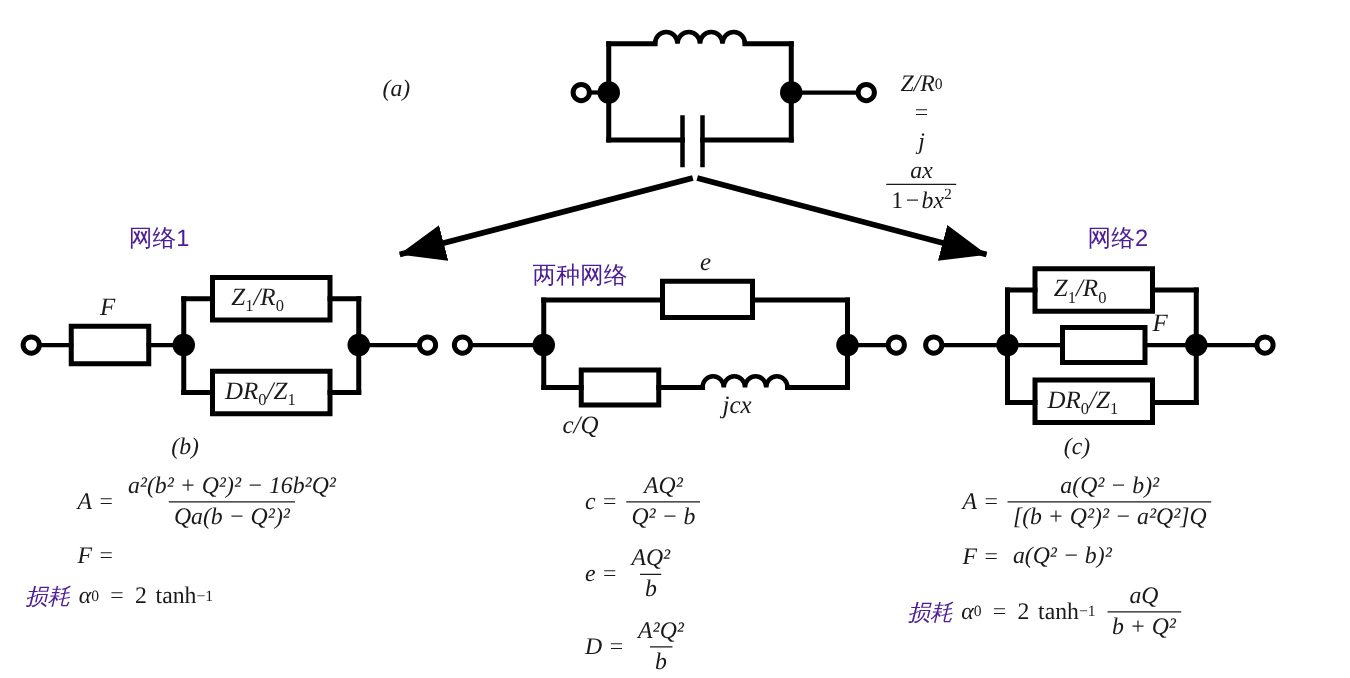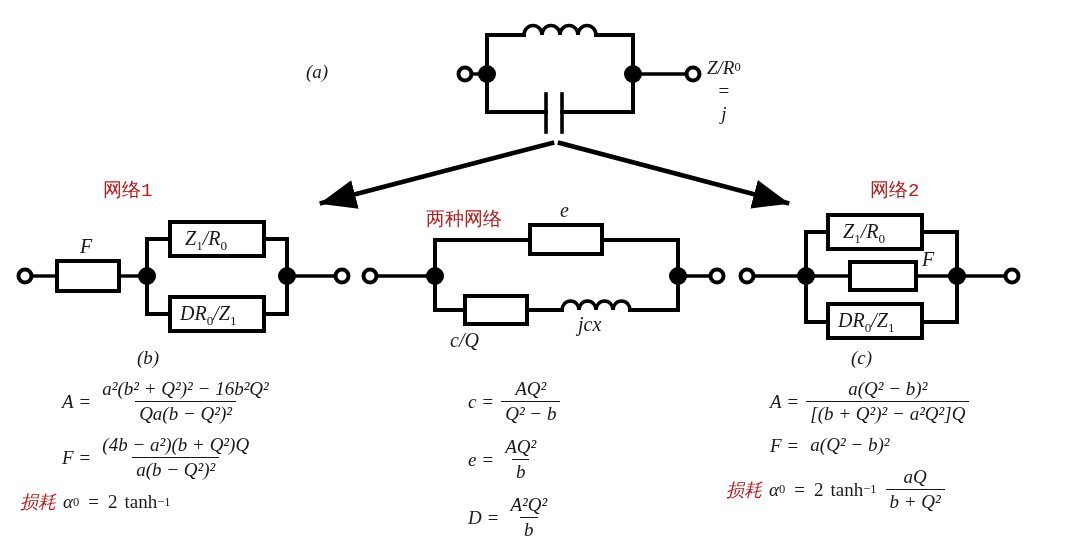--- a/index.html
+++ b/index.html
@@ -3,21 +3,21 @@
 <meta charset="utf-8">
 <style>
   html,body{margin:0;padding:0;background:#ffffff;}
   body{
     width:1080px;height:542px;position:relative;overflow:hidden;
     font-family:"Liberation Serif", serif;color:#1a1a1a;
   }
   .stage{position:absolute;left:0;top:0;width:1080px;height:542px;}
   svg.layer{position:absolute;left:0;top:0;width:1080px;height:542px;}
   .txt{position:absolute;white-space:nowrap;line-height:1;}
-  .cjk{font-family:Liberation Mono, monospace;font-size:19px;color:#b91c1c;}
+  .cjk{font-family:Liberation Sans, sans-serif;font-size:19px;color:#4c1d95;}
   .lbl-it{font-family:"Liberation Serif",serif;font-style:italic;font-size:20px;}
   .panel-lbl{font-family:"Liberation Serif",serif;font-style:italic;font-size:19px;}
 
   
   .math{font-family:"Liberation Serif",serif;font-style:italic;font-size:19px;color:#1a1a1a;
         display:flex;align-items:center;gap:4px;}
   .math .op{font-style:normal;padding:0 2px;}
   .math .rm{font-style:normal;}
   .frac{display:inline-flex;flex-direction:column;align-items:center;justify-content:center;
         vertical-align:middle;margin:0 2px;}
@@ -151,20 +151,26 @@
 
   <div class="txt panel-lbl" style="left:306px;top:62px;">(a)</div>
 
   <div class="txt math" style="left:707px;top:58px;flex-direction:column;">
     <span class="mrow">
         <span>Z/R</span>
         <sub class="rm">0</sub>
       </span>
     <span class="op">=</span>
     <span>j</span>
+    <span class="frac">
+      <span class="num">ax</span>
+      <span class="den">
+        <span class="rm">1</span><span class="op">−</span><span>bx</span><sup class="rm">2</sup>
+      </span>
+    </span>
   </div>
 
   <div class="txt cjk" style="left:103px;top:182px;">网络1</div>
   <div class="txt cjk" style="left:426px;top:211px;">两种网络</div>
   <div class="txt cjk" style="left:870px;top:182px;">网络2</div>
 
   <div class="txt lbl-it" style="left:80px;top:236px;">F</div>
   <div class="txt lbl-it" style="left:185px;top:228px;">
     <span>Z</span><sub class="rm">1</sub><span>/R</span><sub class="rm">0</sub>
   </div>
@@ -192,24 +198,20 @@
       <span>A</span>
       <span class="op">=</span>
       <span class="frac">
         <span class="num">a²(b² + Q²)² − 16b²Q²</span>
         <span class="den">Qa(b − Q²)²</span>
       </span>
     </div>
     <div class="math" style="margin-left:42px;">
       <span>F</span>
       <span class="op">=</span>
-      <span class="frac">
-        <span class="num">(4b − a²)(b + Q²)Q</span>
-        <span class="den">a(b − Q²)²</span>
-      </span>
     </div>
     <div class="math" style="gap:7px;">
       <span class="cjk" style="font-size:18px;">损耗</span>
       <span class="mrow">
           <span>α</span>
           <sub class="rm">0</sub>
         </span>
       <span class="op">=</span>
       <span class="rm">2</span>
       <span class="mrow">

